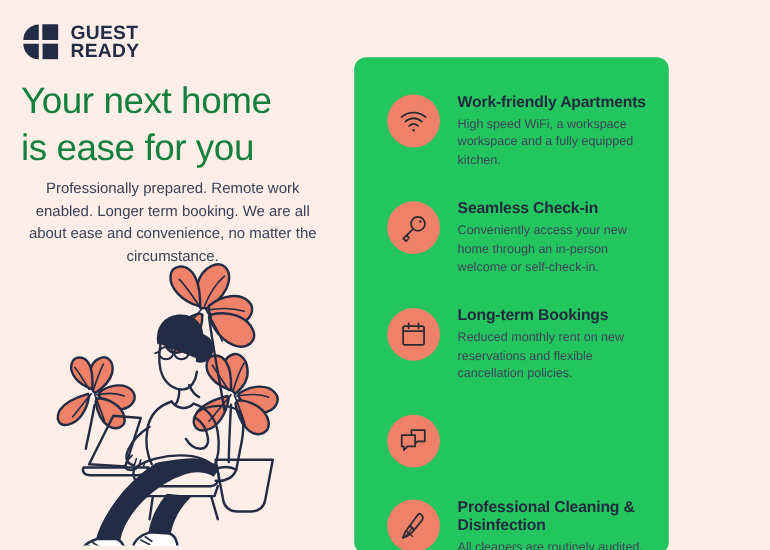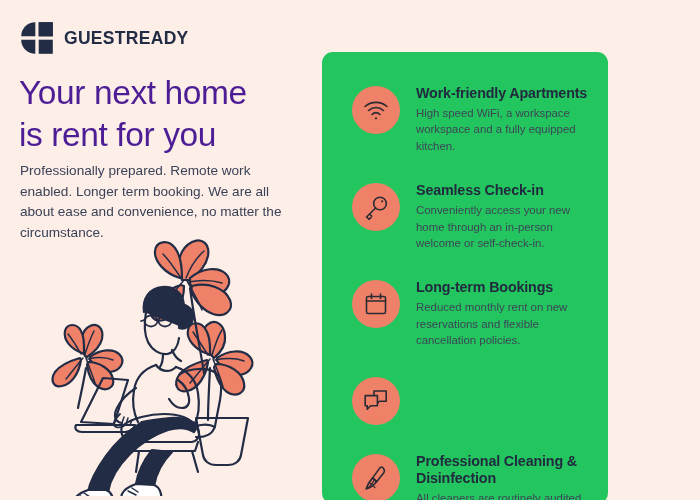--- a/index.html
+++ b/index.html
@@ -37,54 +37,55 @@
     align-items: center;
     gap: 9px;
   }
   .brand-mark {
     width: 36px;
     height: 36px;
     display: block;
   }
   .brand-name {
     display: flex;
-    flex-direction: row;
+    flex-direction: column;
     line-height: 0.96;
   }
   .brand-name span {
     font-family: "Liberation Sans", sans-serif;
     font-weight: bold;
     font-size: 17.5px;
     letter-spacing: 0.3px;
     color: #232c45;
   }
 
   .headline {
     position: absolute;
     left: 19px;
     top: 72px;
     width: 290px;
     margin: 0;
     font-size: 33.5px;
     font-weight: normal;
     line-height: 1.24;
     letter-spacing: -0.4px;
-    color: #4c1d95;
+    color: #15803d;
   }
   .headline .ln { display: block; }
 
   .subcopy {
     position: absolute;
     left: 20px;
     top: 161px;
     width: 274px;
     margin: 0;
     font-size: 13.6px;
     line-height: 1.52;
     color: #3a4257;
+    text-align: center;
   }
 
   
   .illustration {
     position: absolute;
     left: 32px;
     top: 228px;
     width: 272px;
     height: 268px;
   }
@@ -169,21 +170,21 @@
         <path d="M33.8 2.2 A14.1 14.1 0 0 0 19.7 16.3 H19.7 Z" fill="#fdeee8" opacity="0"></path>
       </svg>
       <span class="brand-name">
         <span>GUEST</span>
         <span>READY</span>
       </span>
     </div>
 
     <h1 class="headline">
       <span class="ln">Your next home</span>
-      <span class="ln">is rent for you</span>
+      <span class="ln">is ease for you</span>
     </h1>
 
     <p class="subcopy">Professionally prepared. Remote work enabled. Longer term booking. We are all about ease and convenience, no matter the circumstance.</p>
 
     <svg class="illustration" viewBox="0 0 272 268">
       <g fill="none" stroke="#232c45" stroke-width="2.2" stroke-linecap="round" stroke-linejoin="round">
 
         <g>
 
           <path d="M150 52 C143 36 148 20 160 14 C170 9 178 16 176 28 C174 38 166 46 158 52 Z" fill="#ef8168"></path>

